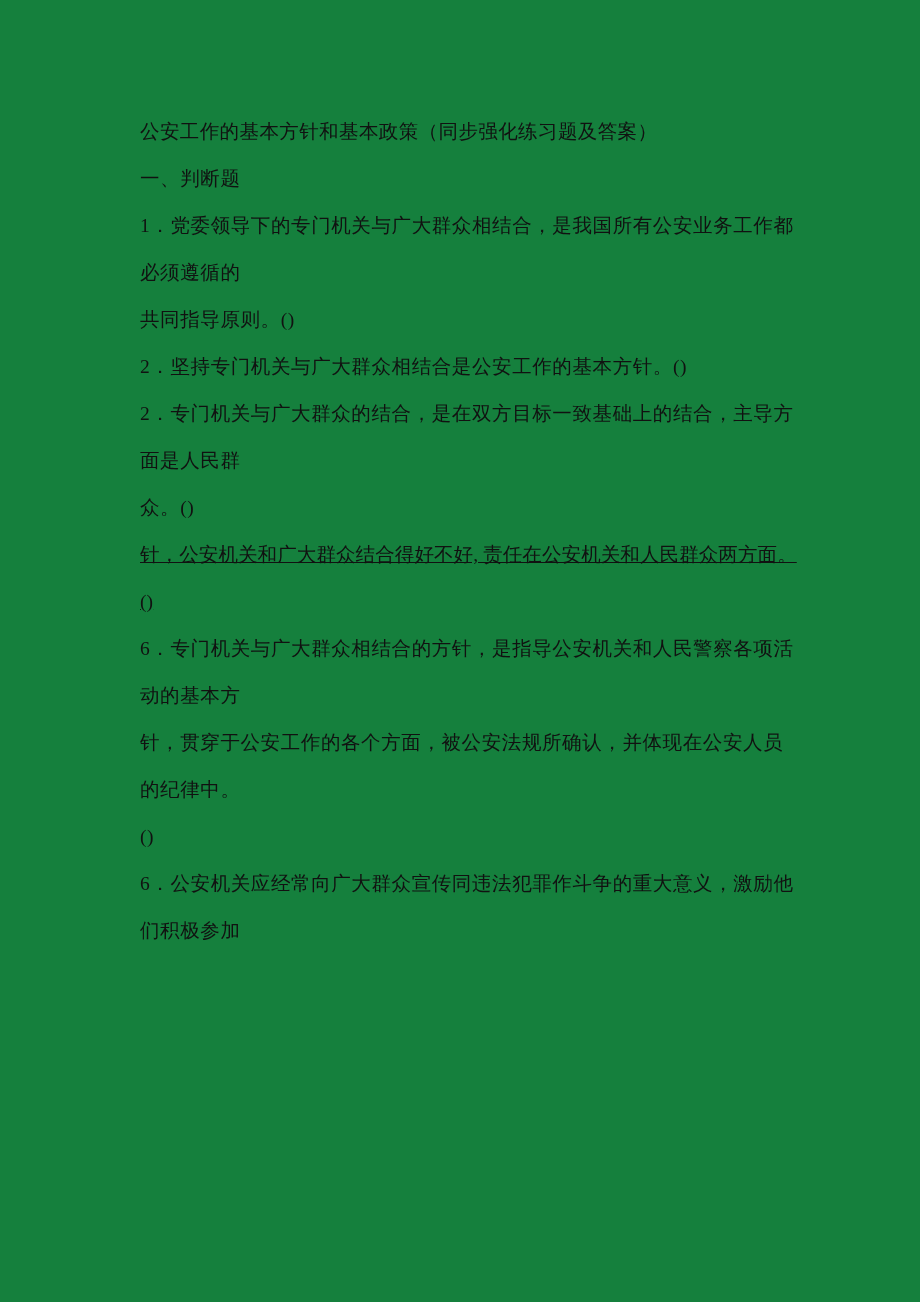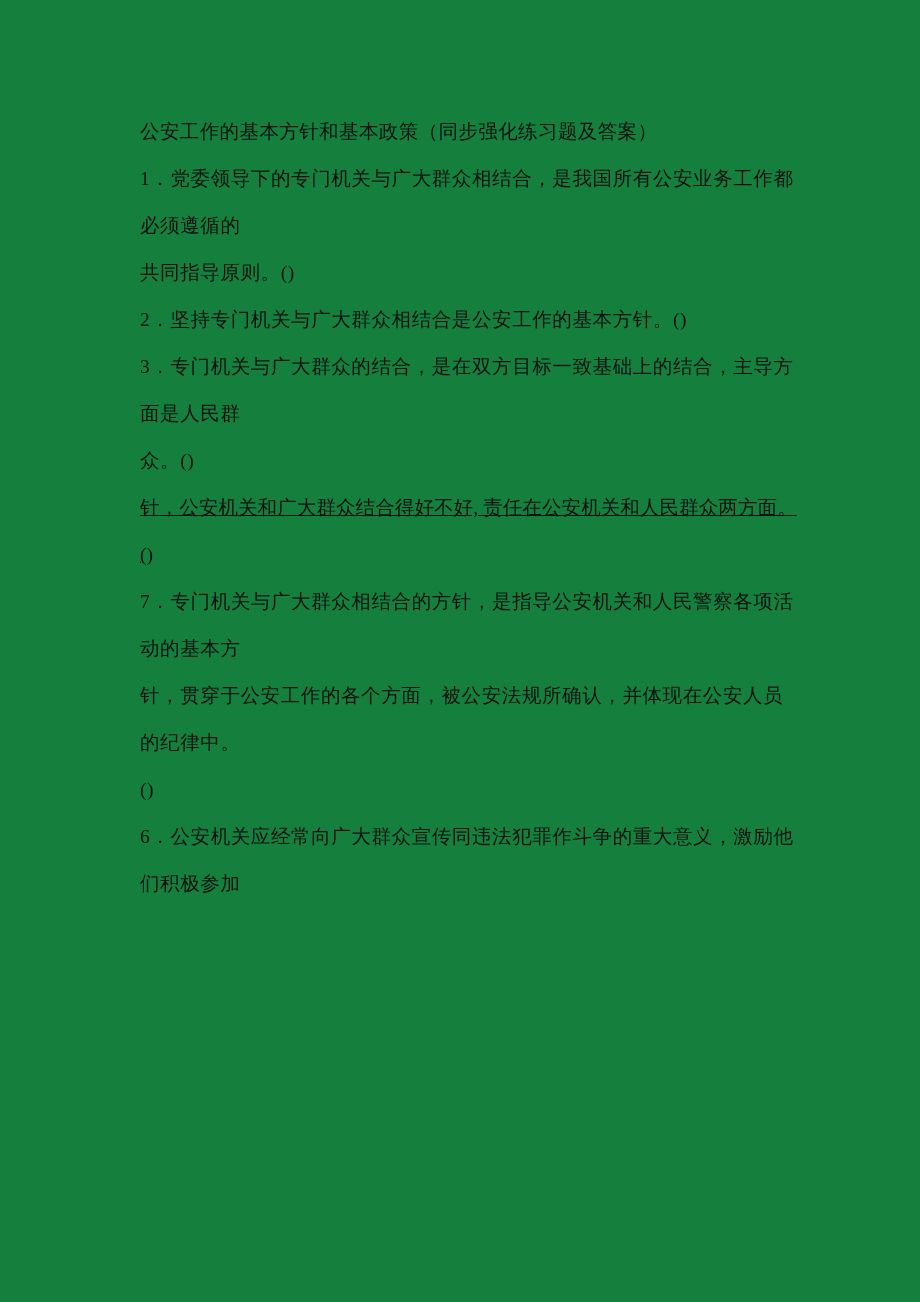--- a/index.html
+++ b/index.html
@@ -43,26 +43,27 @@
   }
 </style>
 </head>
 <body>
 
 <div class="page">
   <div class="doc-body">
 
     <div class="line title">公安工作的基本方针和基本政策（同步强化练习题及答案）</div>
 
+    <div class="line">一、判断题</div>
 
     <div class="line">1．党委领导下的专门机关与广大群众相结合，是我国所有公安业务工作都必须遵循的</div>
     <div class="line">共同指导原则。()</div>
     <div class="line">2．坚持专门机关与广大群众相结合是公安工作的基本方针。()</div>
-    <div class="line">3．专门机关与广大群众的结合，是在双方目标一致基础上的结合，主导方面是人民群</div>
+    <div class="line">2．专门机关与广大群众的结合，是在双方目标一致基础上的结合，主导方面是人民群</div>
     <div class="line">众。()</div>
     <div class="line tight">针，公安机关和广大群众结合得好不好, 责任在公安机关和人民群众两方面。()</div>
-    <div class="line">7．专门机关与广大群众相结合的方针，是指导公安机关和人民警察各项活动的基本方</div>
+    <div class="line">6．专门机关与广大群众相结合的方针，是指导公安机关和人民警察各项活动的基本方</div>
     <div class="line">针，贯穿于公安工作的各个方面，被公安法规所确认，并体现在公安人员的纪律中。</div>
     <div class="line">()</div>
     <div class="line">6．公安机关应经常向广大群众宣传同违法犯罪作斗争的重大意义，激励他们积极参加</div>
 
   </div>
 </div>
 
 </body></html>

